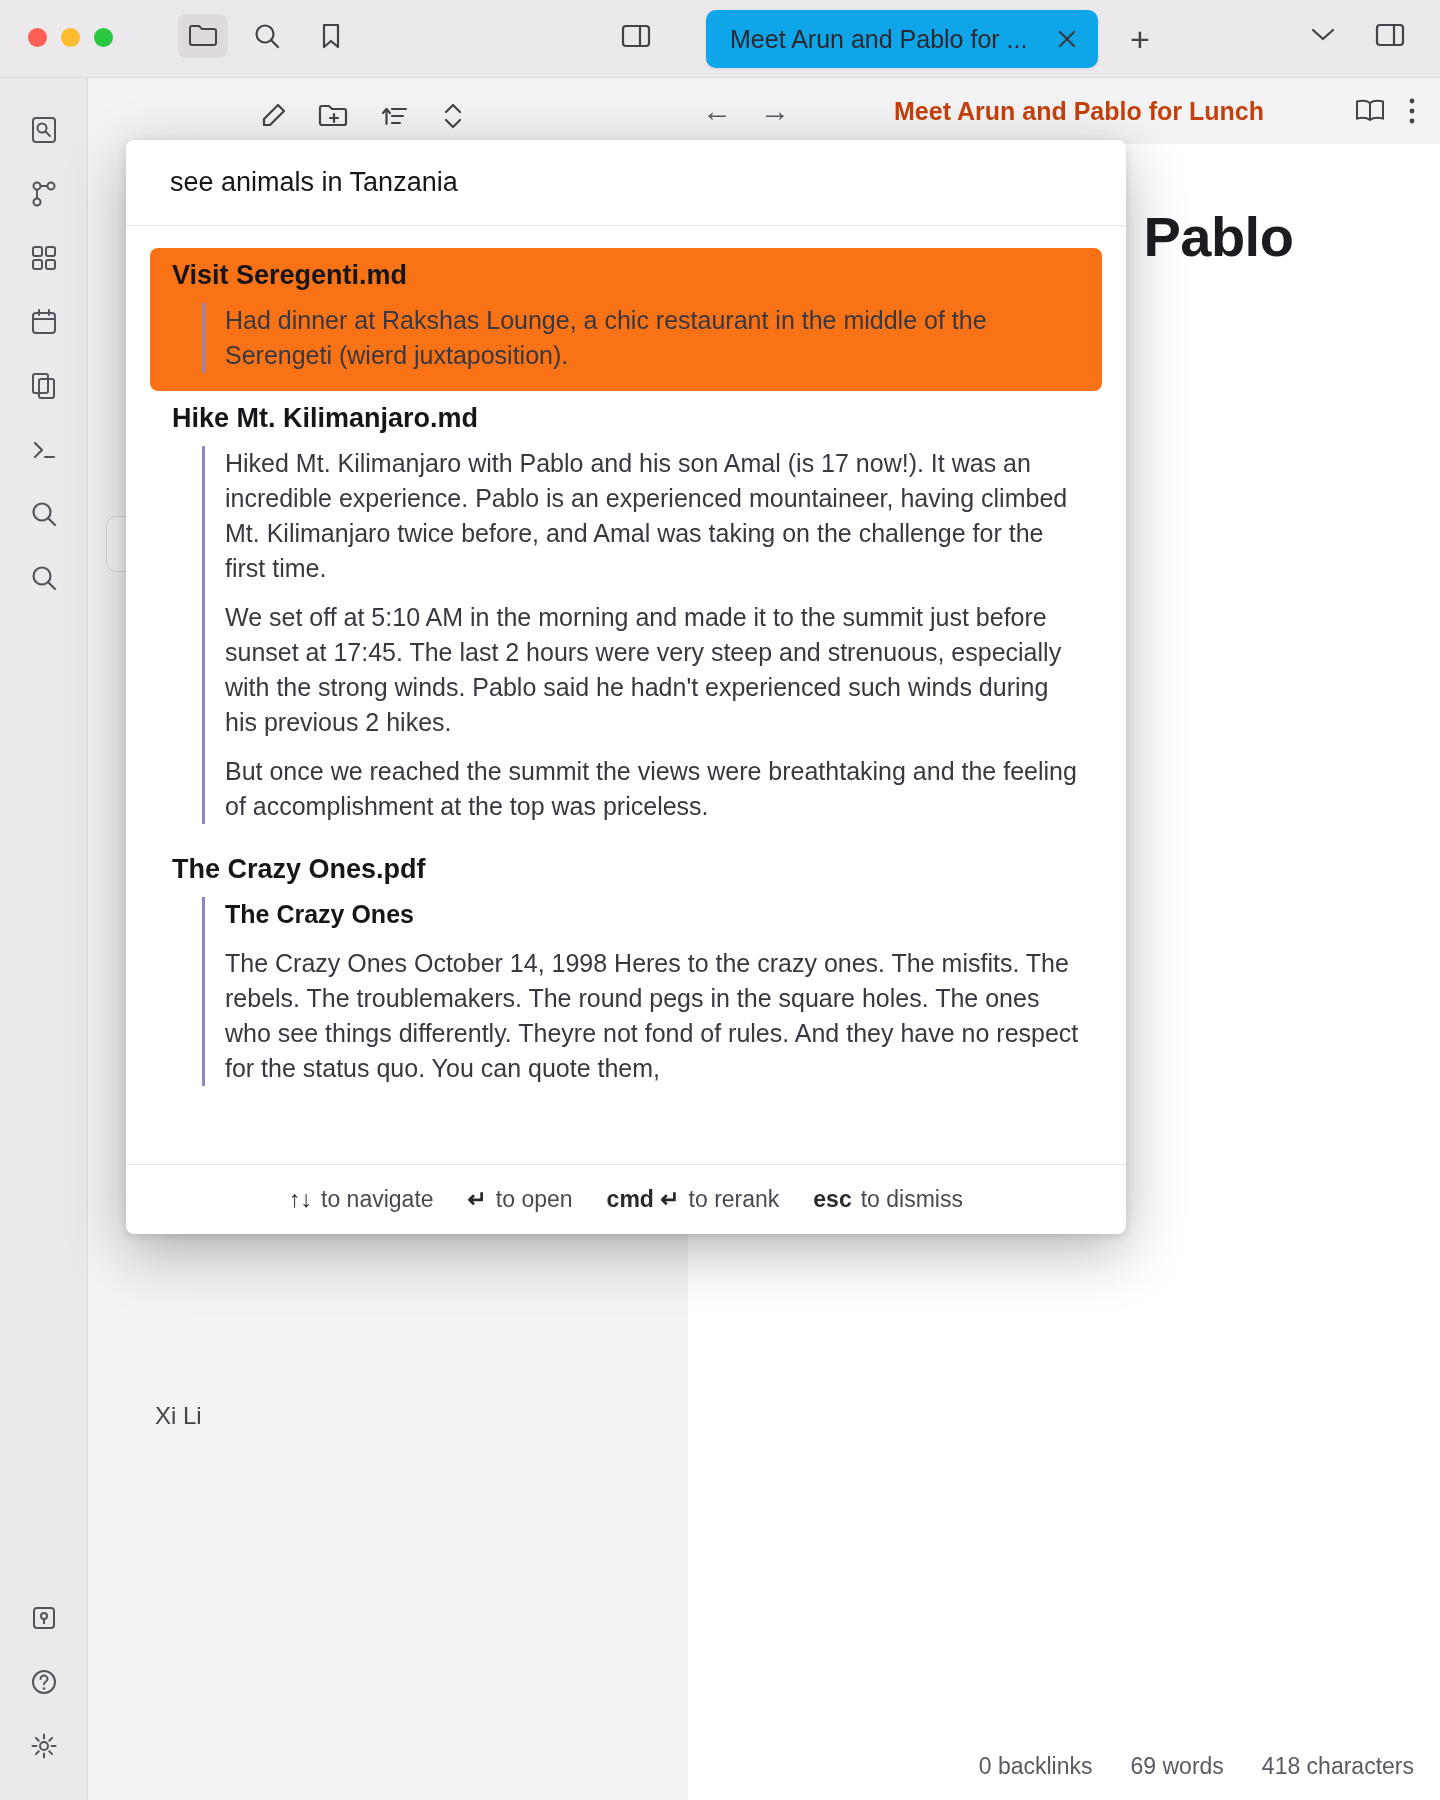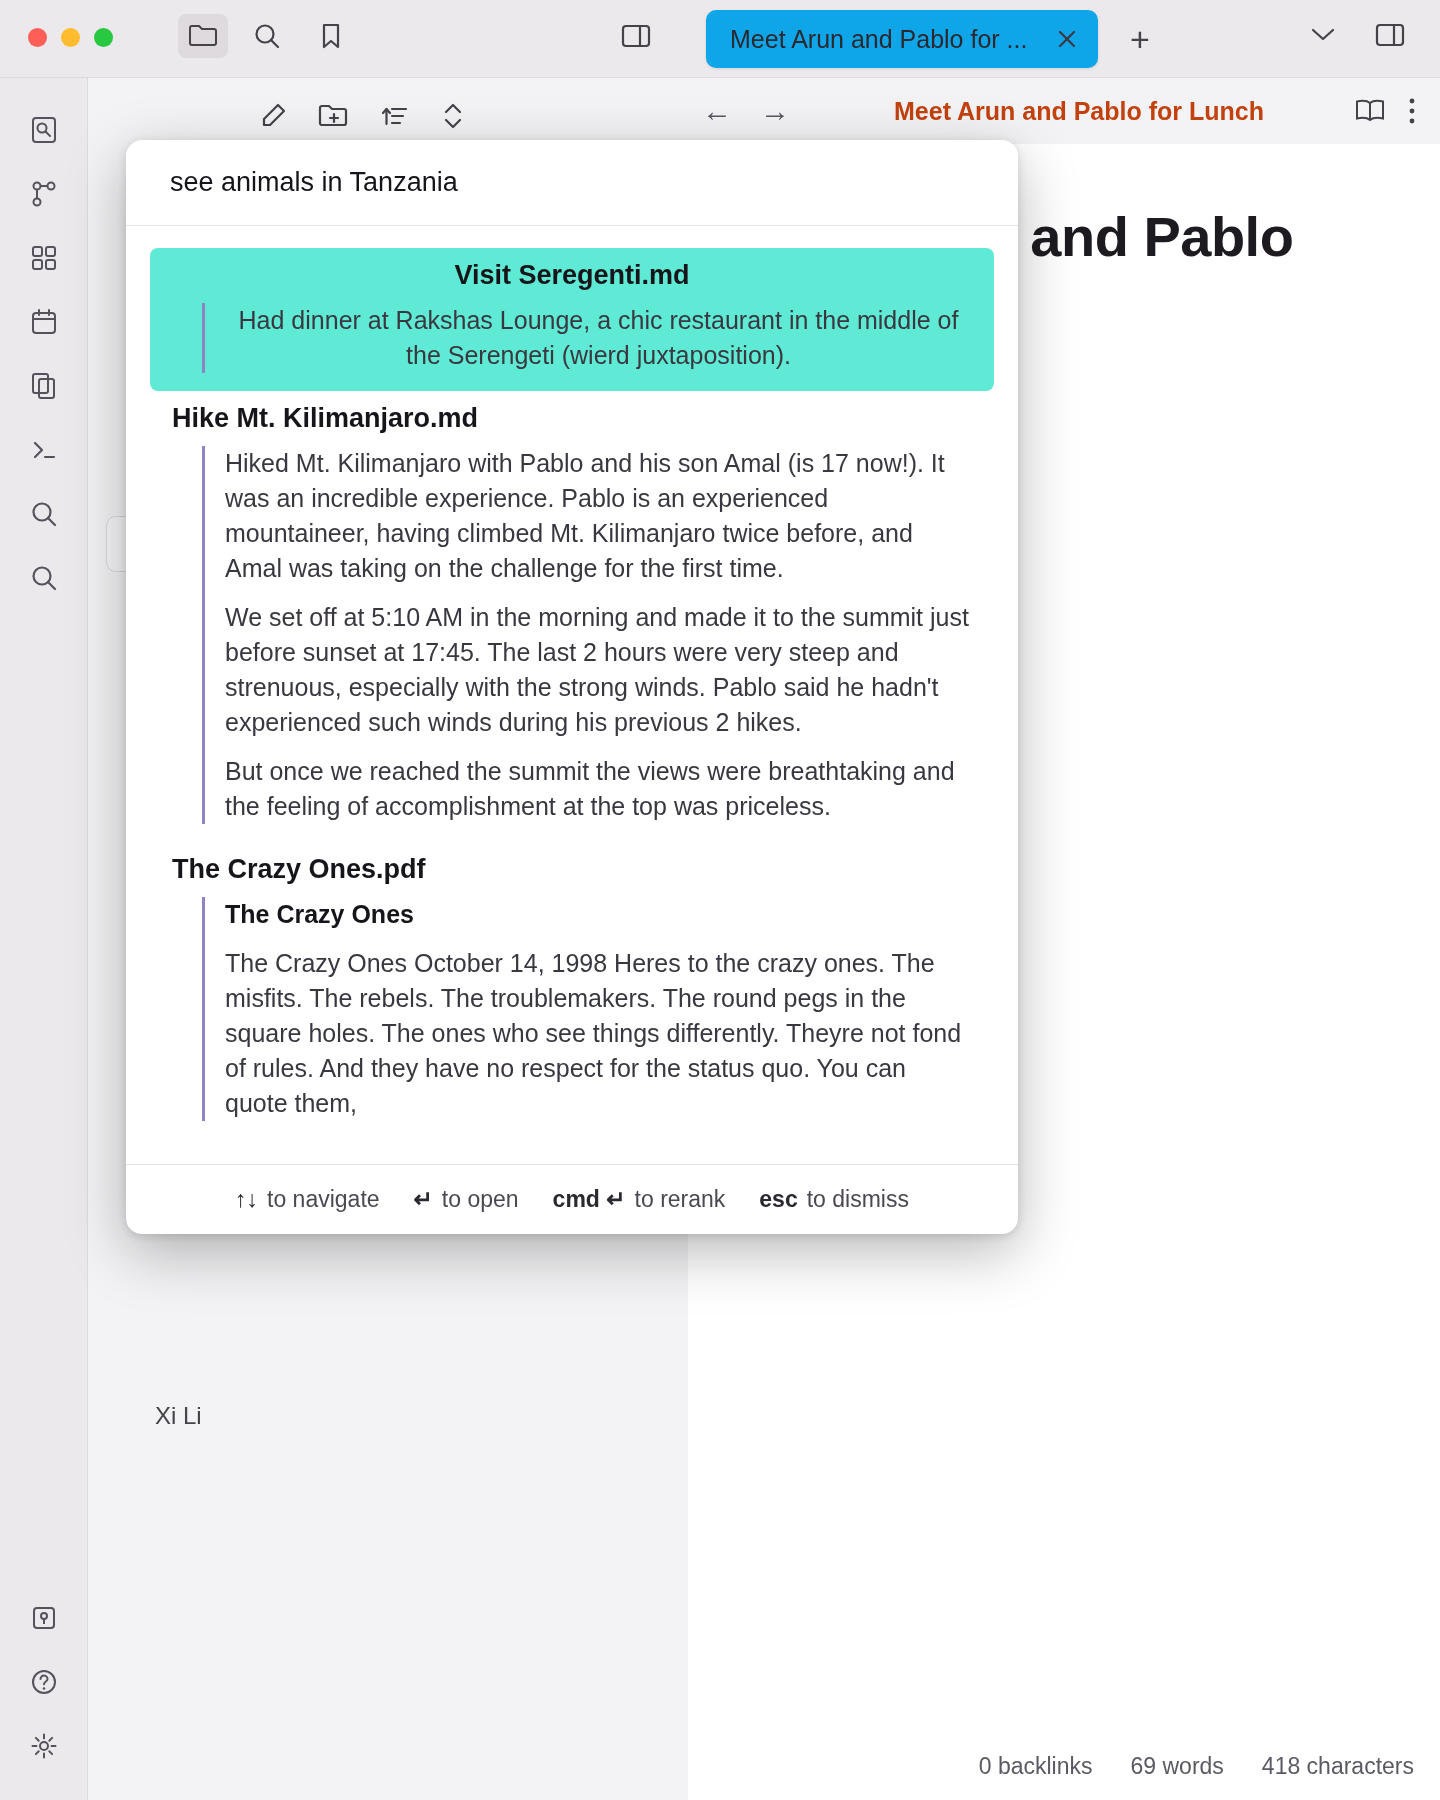--- a/index.html
+++ b/index.html
@@ -145,44 +145,44 @@
   }
 
   
   .statusbar {
     position: absolute; bottom: 20px; right: 26px;
     display: flex; gap: 38px;
     font-size: 23px; color: #5d5964;
   }
   .modal {
     position: absolute; top: 140px; left: 126px;
-    width: 892px; height: 1094px;
+    width: 1000px; height: 1094px;
     background: #ffffff;
-    border-radius: 16px;
+    border-radius: 8px;
     box-shadow: 0 18px 60px rgba(0,0,0,0.28), 0 2px 10px rgba(0,0,0,0.12);
     display: flex; flex-direction: column;
     overflow: hidden;
   }
   .modal-query {
     height: 86px;
     display: flex; align-items: center;
     padding: 0 44px;
     font-size: 27px; color: #17151a;
     border-bottom: 1px solid #e6e3e9;
   }
   .modal-results {
     flex: 1;
     padding: 22px 24px 0 24px;
     overflow: hidden;
   }
   .result {
     padding: 12px 22px 18px 22px;
     border-radius: 8px;
   }
-  .result.selected { background: #5eead4; text-align: center; }
+  .result.selected { background: #f97316; }
   .result-title {
     font-size: 27px; font-weight: 700; color: #17151a;
     margin-bottom: 12px;
   }
   .quote {
     border-left: 3px solid #8e86c4;
     padding-left: 20px;
     margin-left: 30px;
   }
   .quote p {

